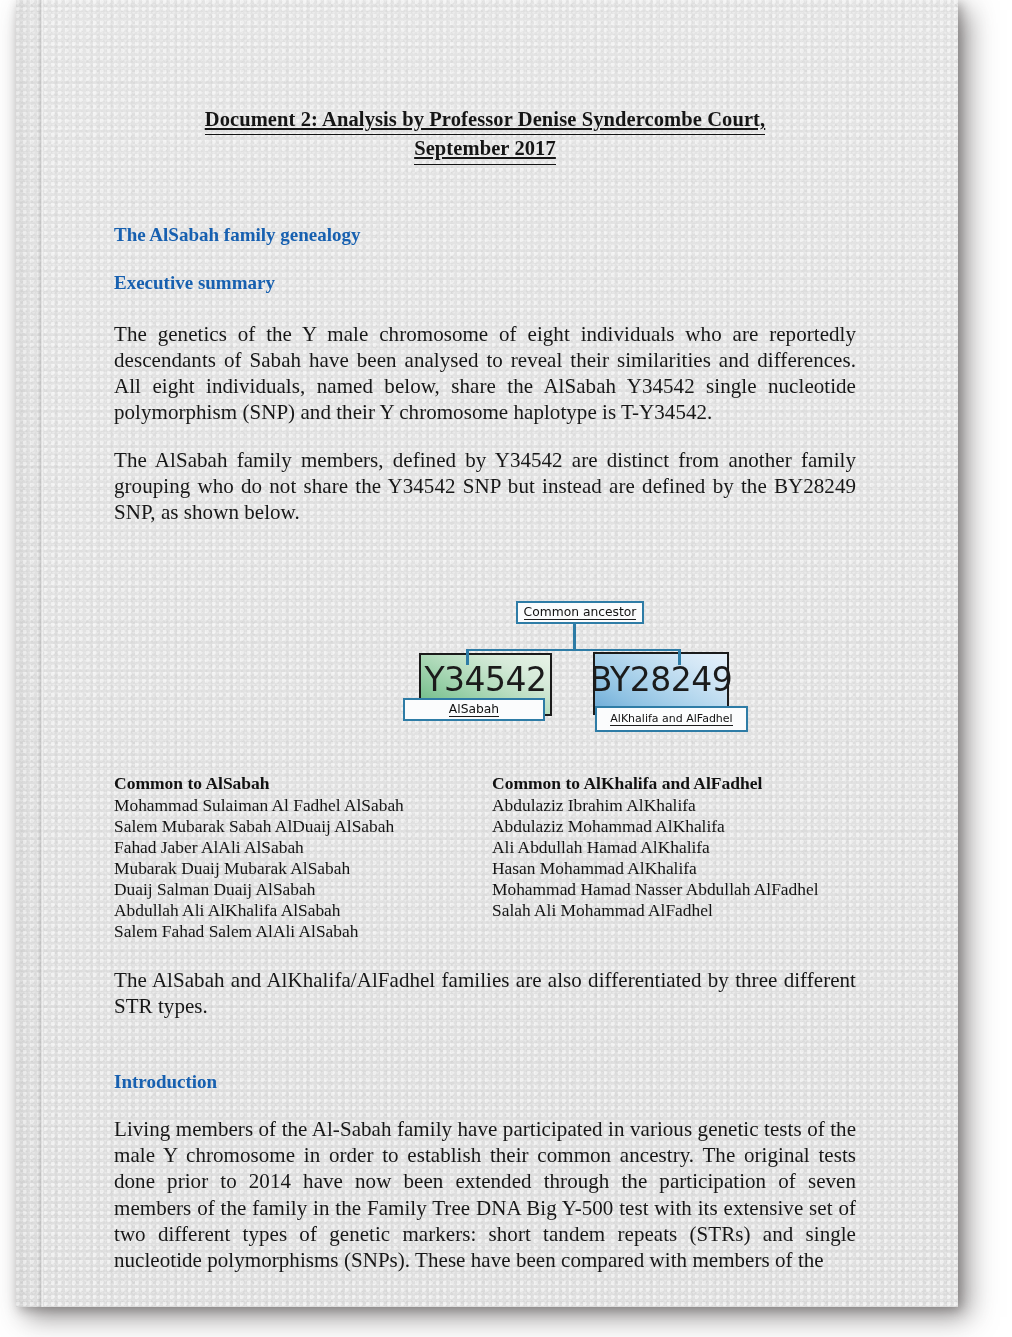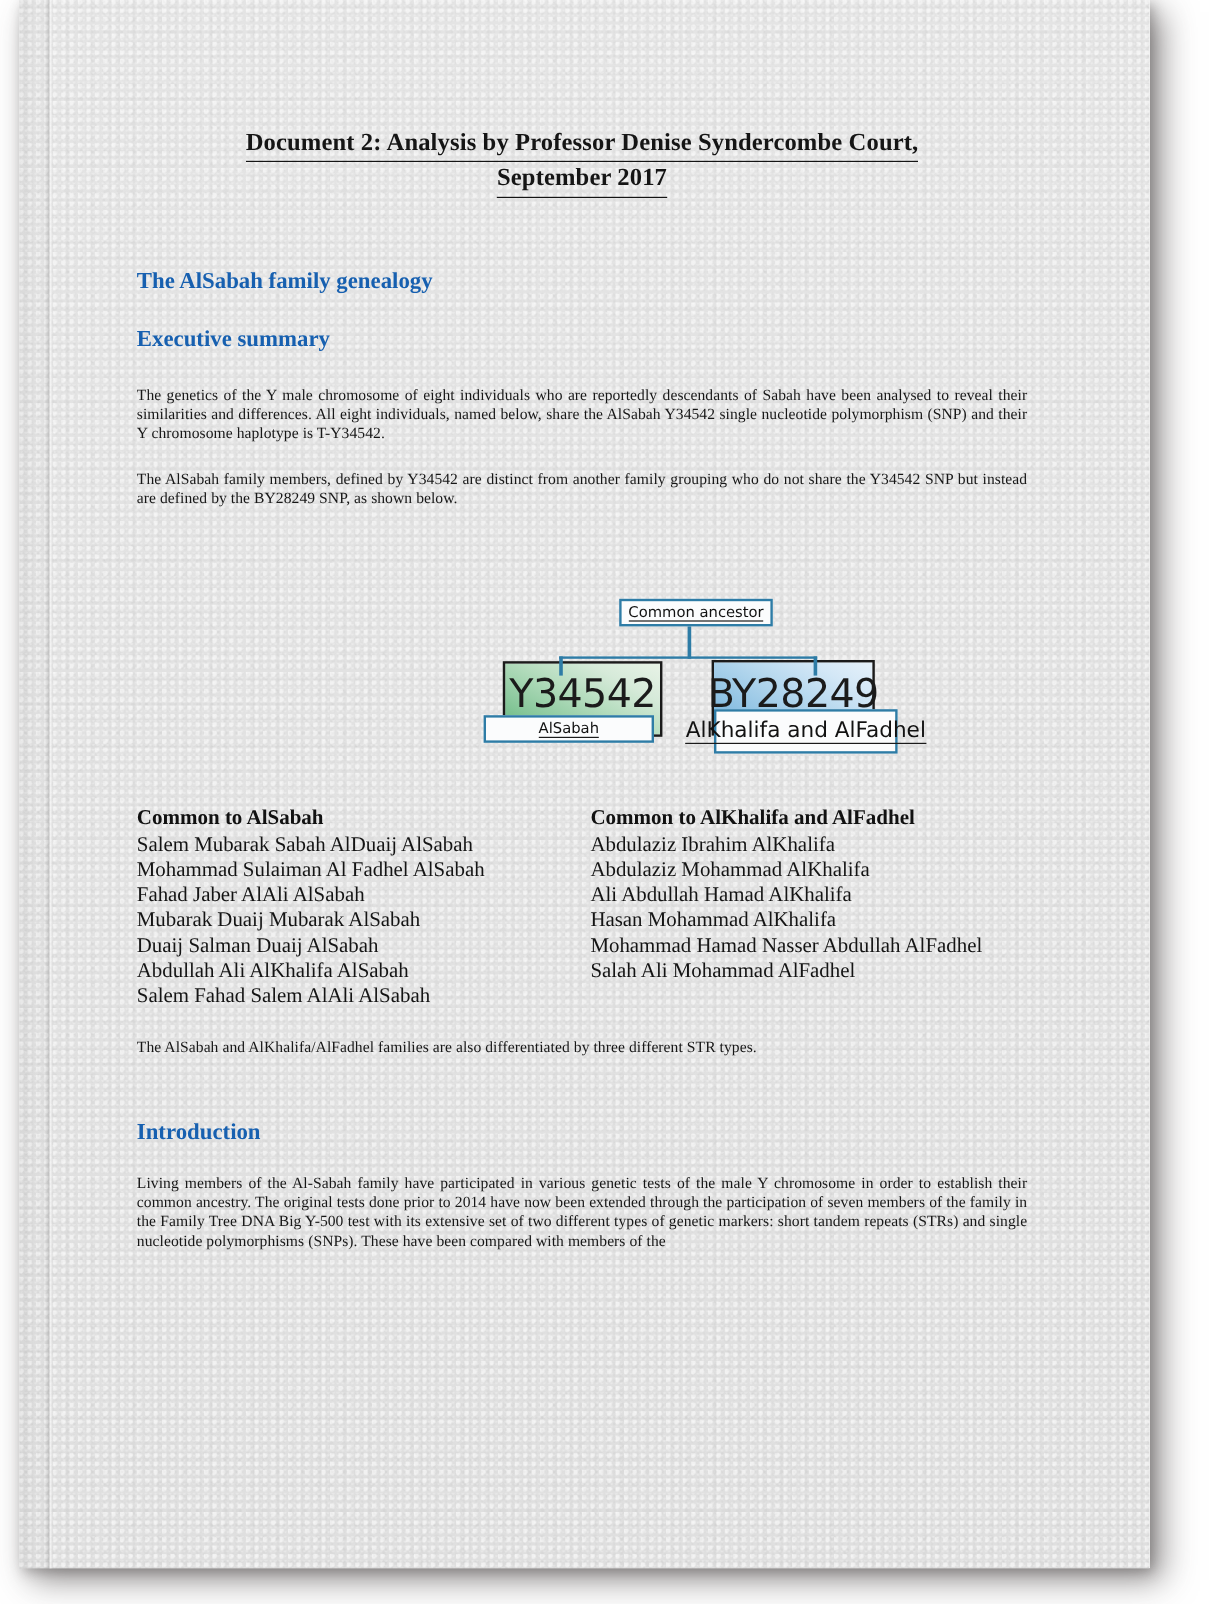--- a/index.html
+++ b/index.html
@@ -71,35 +71,36 @@
     font-weight: bold;
     text-align: center;
     color: #151515;
     line-height: 1.33;
     letter-spacing: .1px;
   }
   .doc-title .t-line {
     display: inline-block;
     border-bottom: 1.6px solid #151515;
     padding-bottom: 1px;
+    text-decoration: underline;
   }
 
   h2.section-heading {
     color: #1760b0;
     font-size: 19px;
     font-weight: bold;
     margin: 0;
     line-height: 1.25;
   }
   #heading-genealogy { margin-top: 58px; }
   #heading-exec      { margin-top: 25px; }
   #heading-intro     { margin-top: 51px; }
 
   p.body-par {
-    font-size: 13px;
+    font-size: 21px;
     color: #171717;
     text-align: justify;
     line-height: 1.245;
     margin: 21px 0 0 0;
     letter-spacing: .05px;
   }
   #par-exec-1 { margin-top: 26px; }
 
   
   #diagram {
@@ -159,22 +160,22 @@
   }
 
   
   #node-right-box {
     left: 479px; top: 109px; width: 136px; height: 63px;
     background: linear-gradient(30deg, #6aa9d6 0%, #8fc2e3 24%, #b6d8ee 54%, #d3e7f6 78%, #e6f1fa 100%);
     font-size: 33px;
     padding-bottom: 7px;
   }
   #node-right-label {
-    left: 481px; top: 150px; width: 153px; height: 37px;
-    font-size: 18px;
+    left: 481px; top: 163px; width: 153px; height: 26px;
+    font-size: 11px;
   }
 
   
   .conn { position: absolute; background: #2e7ca6; z-index: 1; }
   #conn-stem      { left: 459px; top: 79px;  width: 2.5px; height: 29px; }
   #conn-crossbar  { left: 352px; top: 106px; width: 215px; height: 2.5px; }
   #conn-drop-left { left: 352px; top: 106px; width: 2.5px; height: 16px; }
   #conn-drop-right{ left: 564px; top: 106px; width: 2.5px; height: 16px; }
 
   
@@ -243,22 +244,22 @@
       <div class="node-box" id="node-right-box">BY28249</div>
       <div class="node-label" id="node-right-label">
         <span>AlKhalifa and AlFadhel</span>
       </div>
     </div>
 
     <div id="name-lists">
       <div class="name-col left">
         <div class="col-heading">Common to AlSabah</div>
         <ul class="name-list" id="list-alsabah">
+            <li>Mohammad Sulaiman Al Fadhel AlSabah</li>
             <li>Salem Mubarak Sabah AlDuaij AlSabah</li>
-            <li>Mohammad Sulaiman Al Fadhel AlSabah</li>
             <li>Fahad Jaber AlAli AlSabah</li>
             <li>Mubarak Duaij Mubarak AlSabah</li>
             <li>Duaij Salman Duaij AlSabah</li>
             <li>Abdullah Ali AlKhalifa AlSabah</li>
             <li>Salem Fahad Salem AlAli AlSabah</li>
           </ul>
       </div>
       <div class="name-col right">
         <div class="col-heading">Common to AlKhalifa and AlFadhel</div>
         <ul class="name-list" id="list-alkhalifa">

